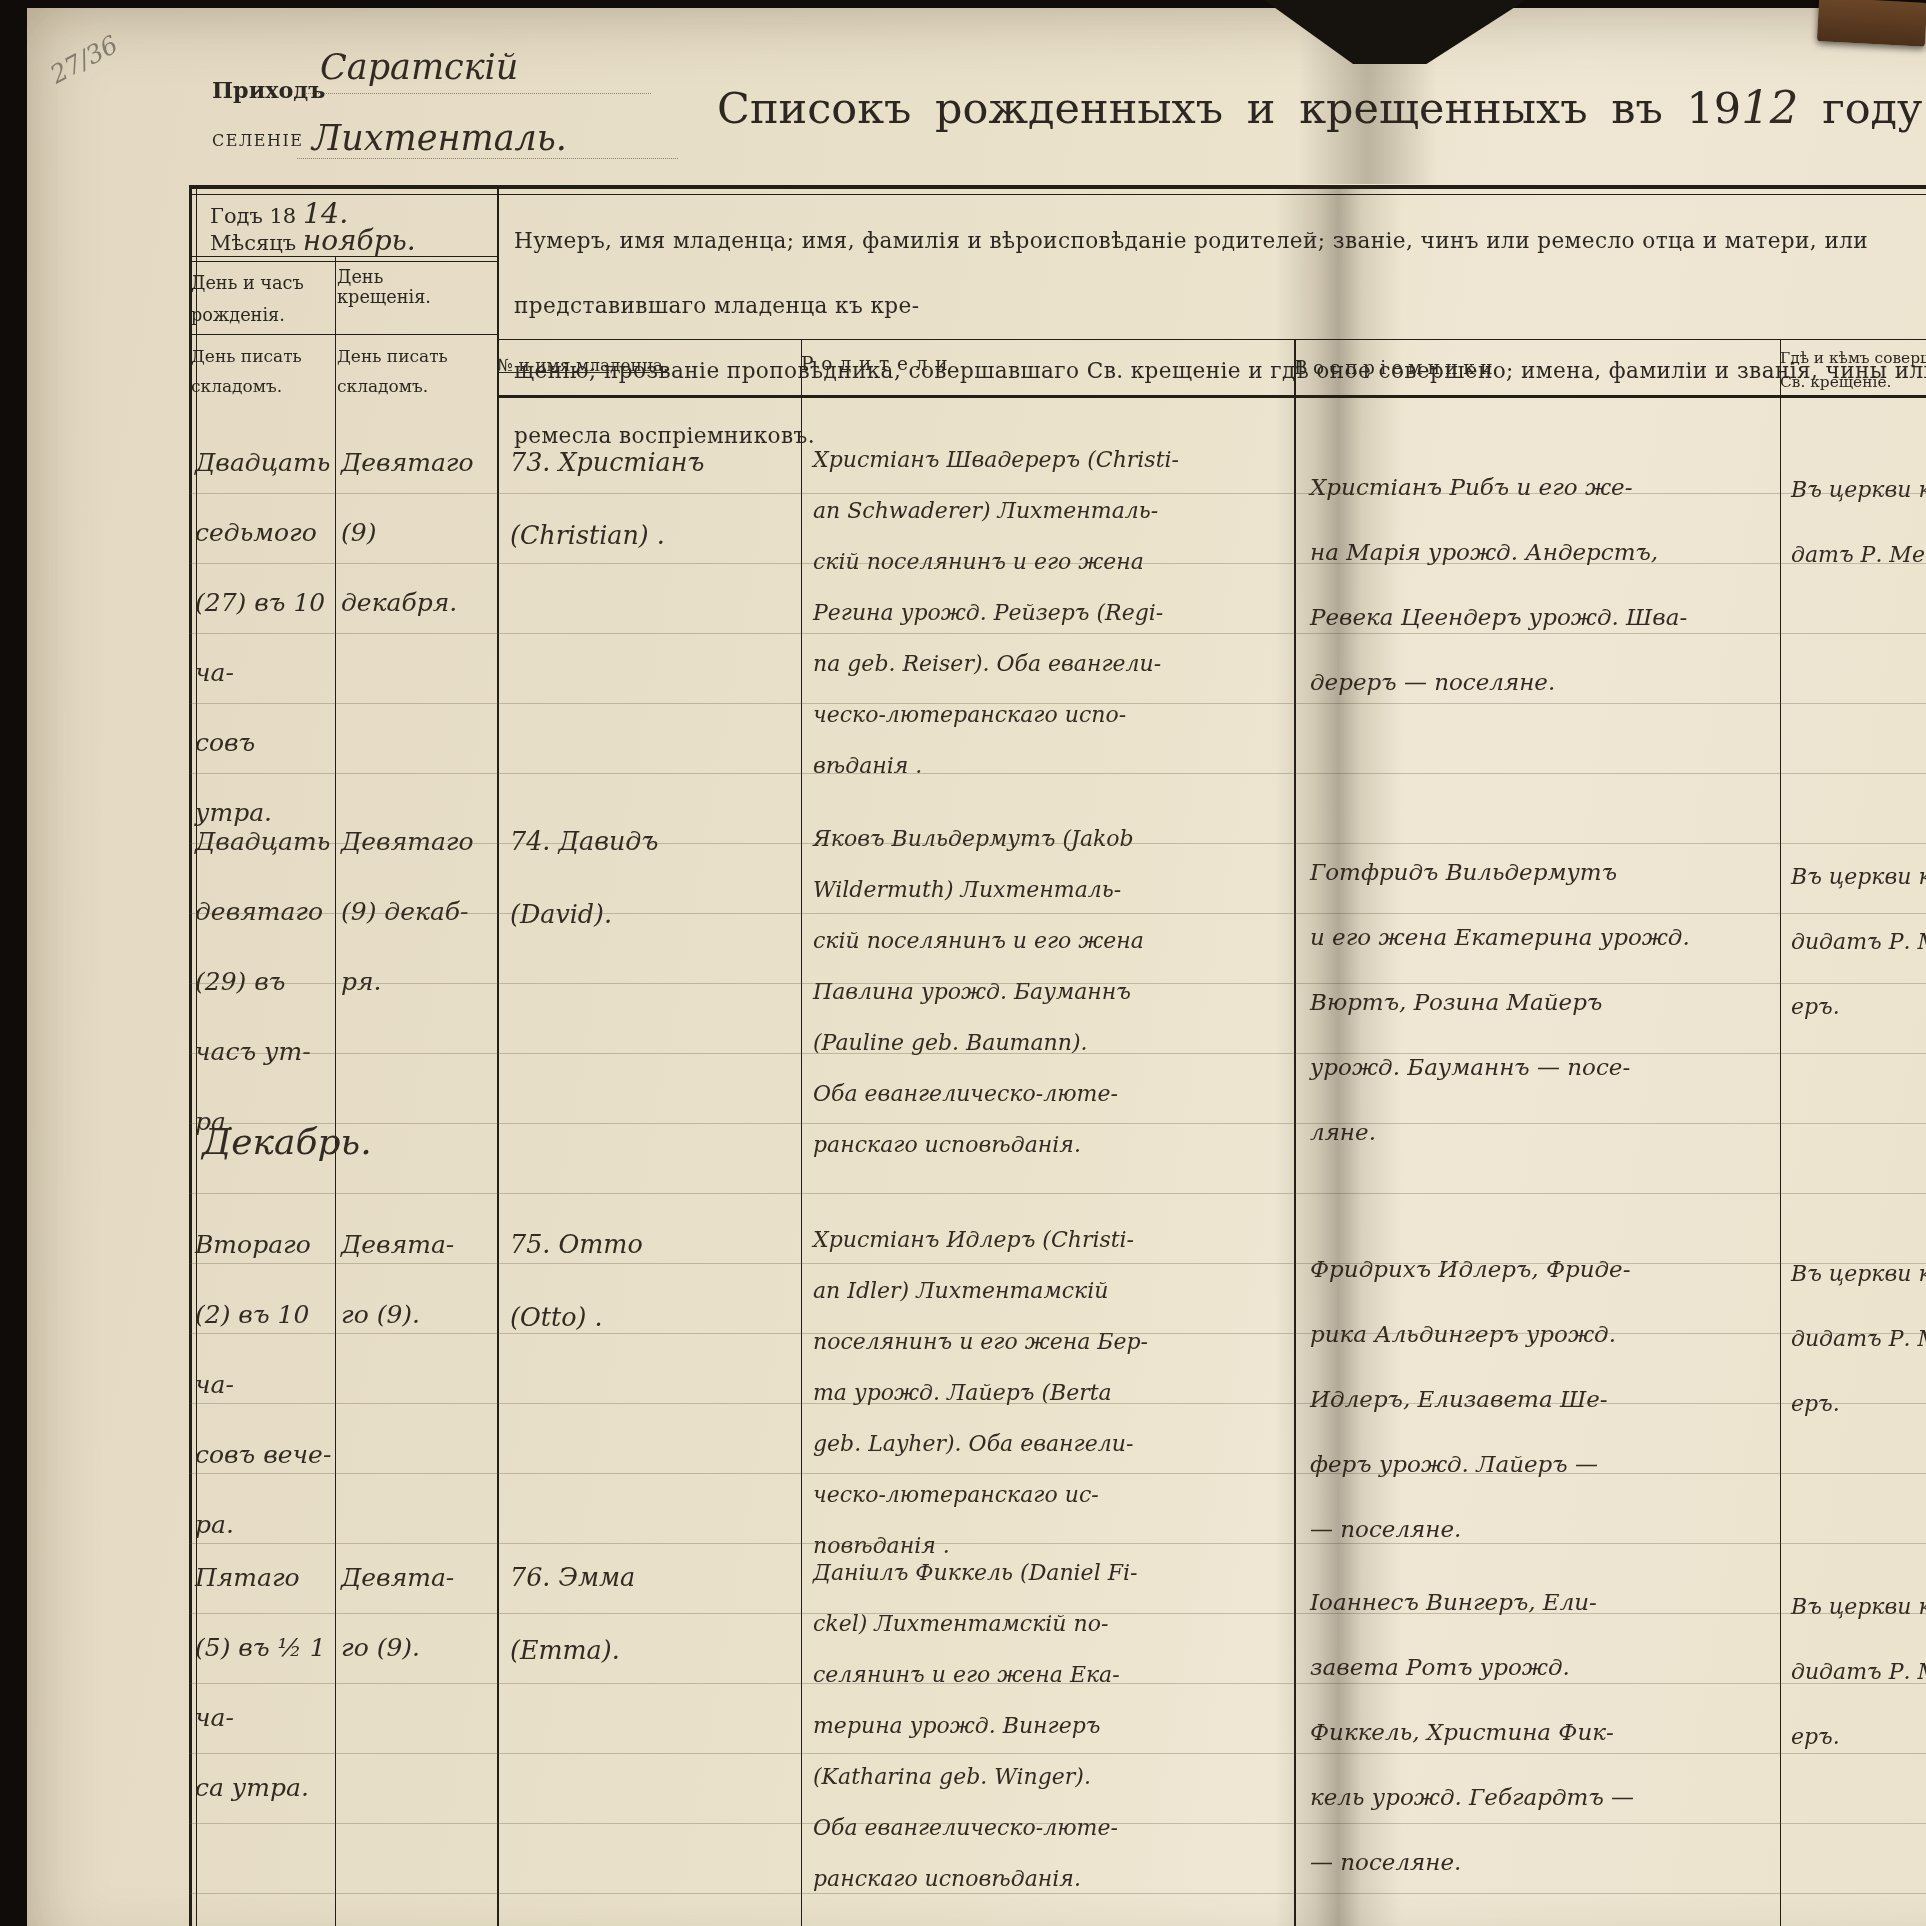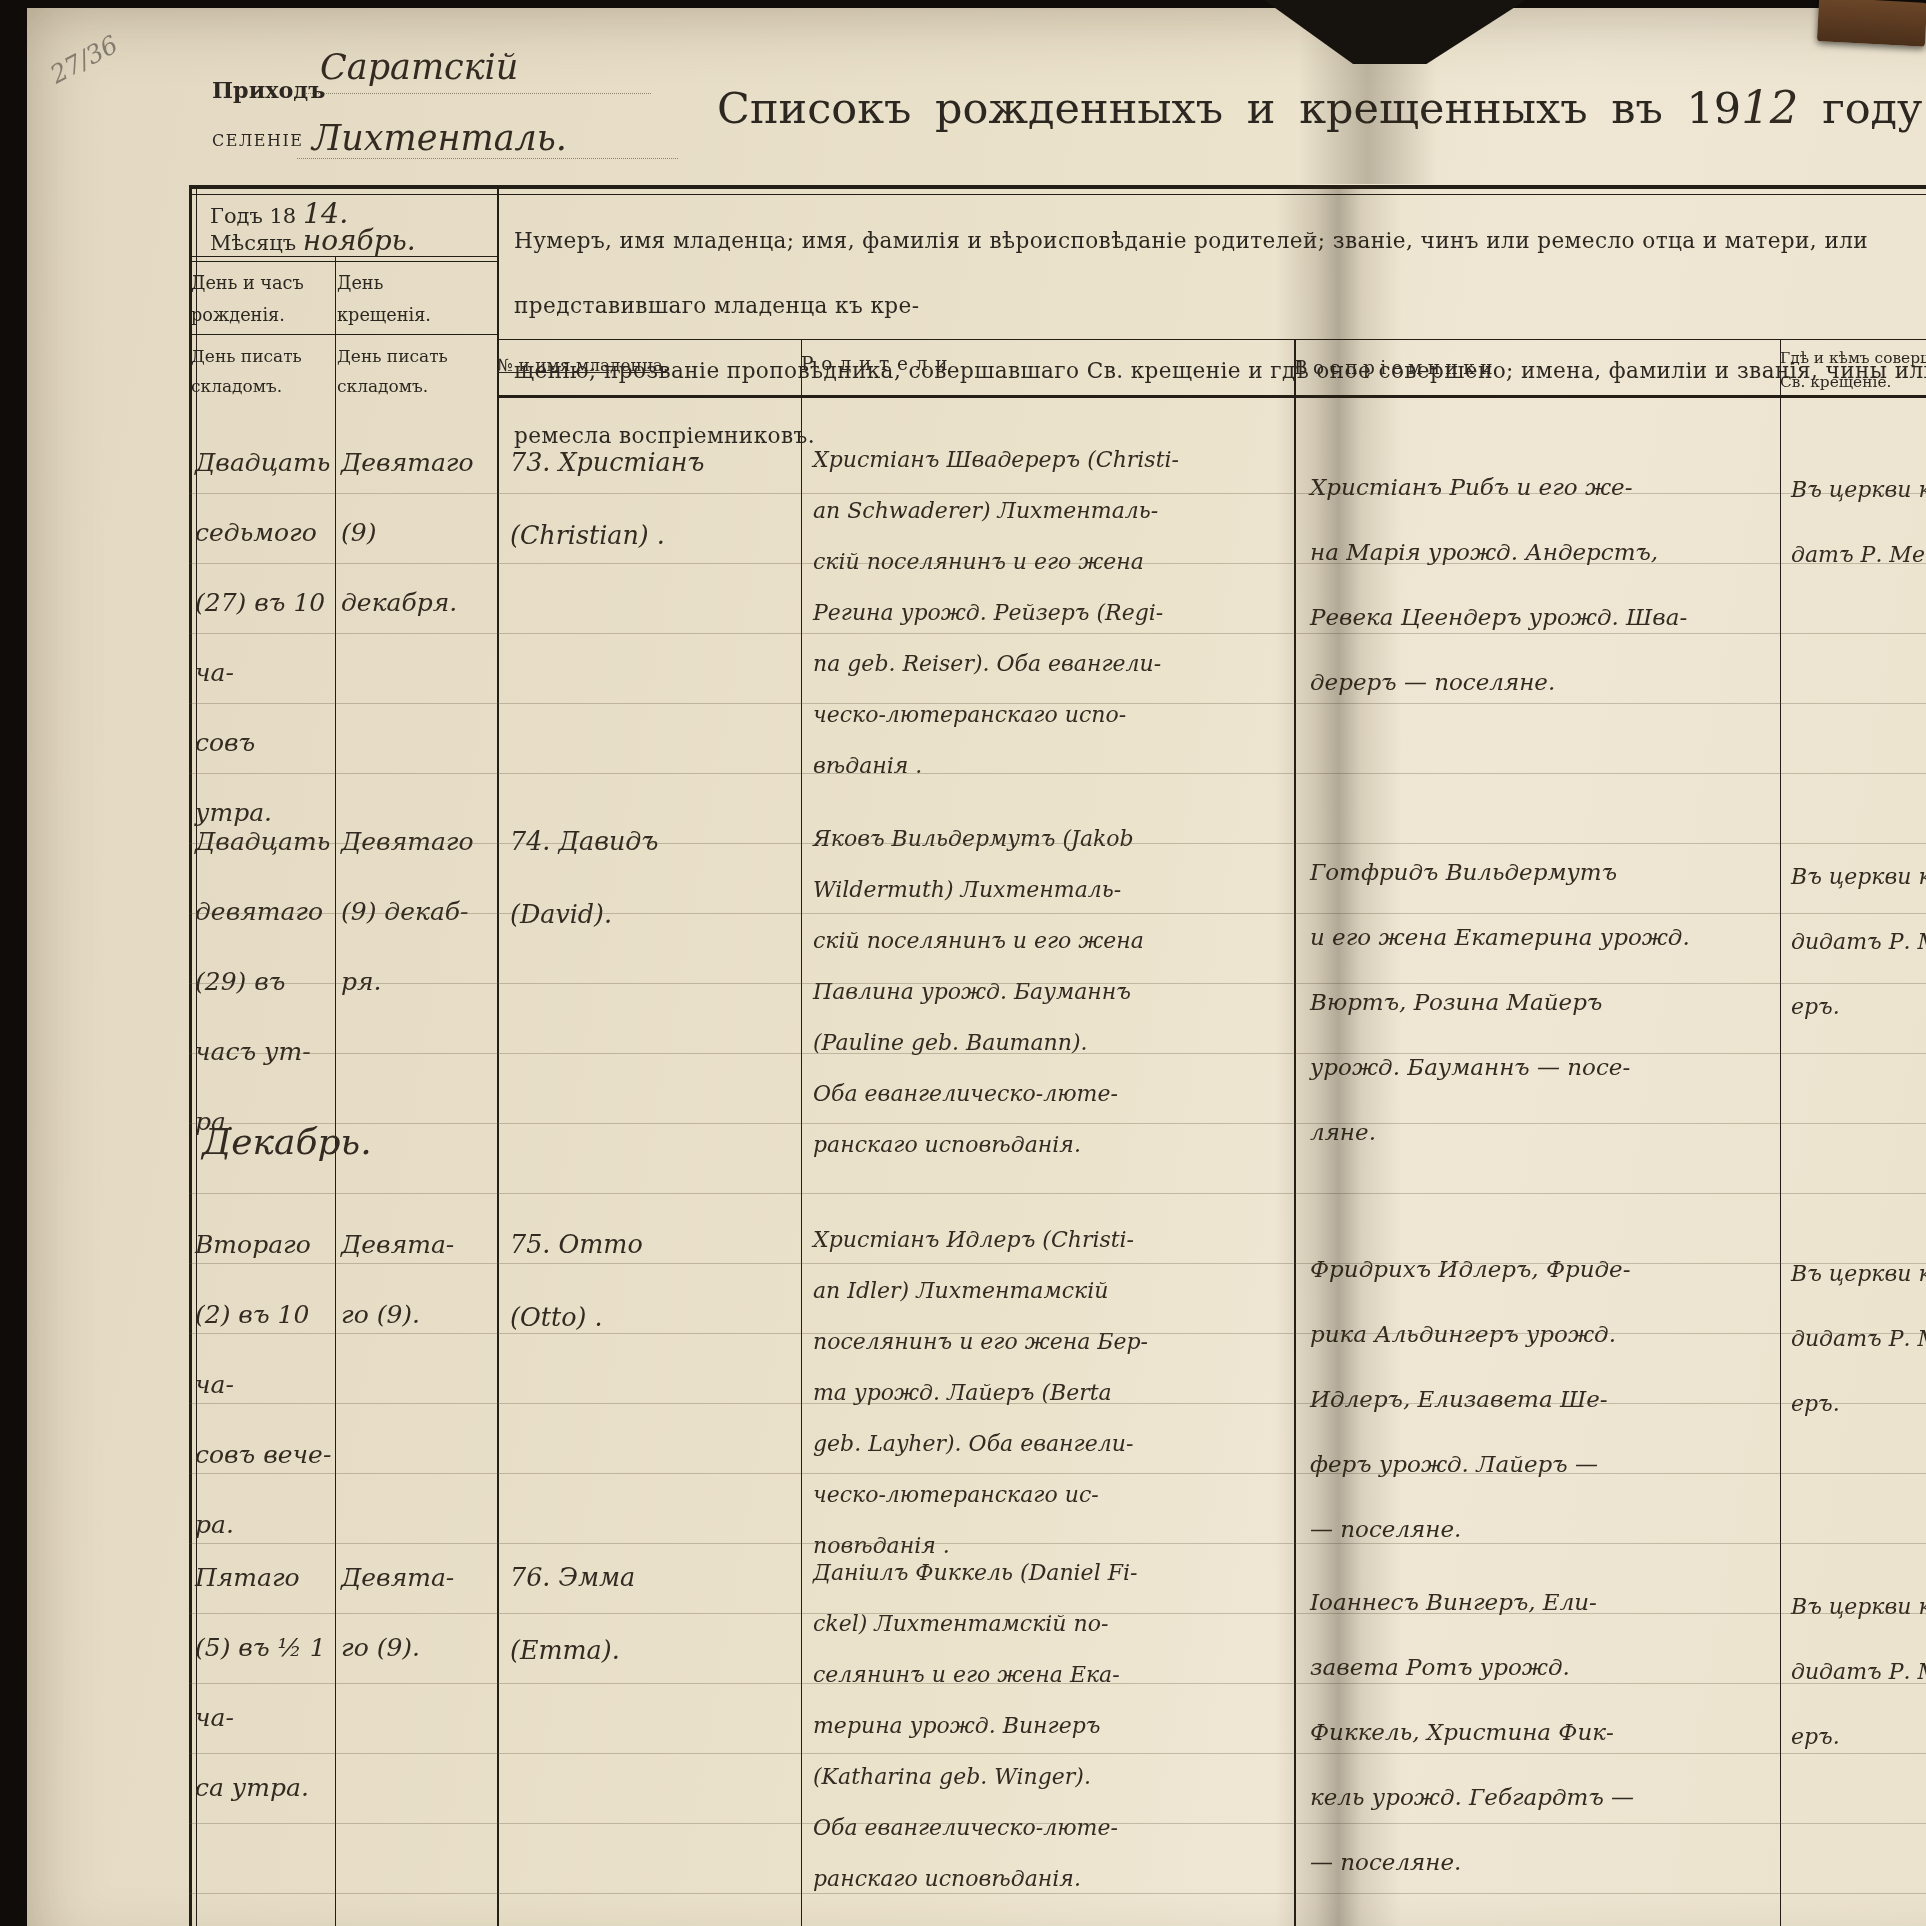--- a/index.html
+++ b/index.html
@@ -70,21 +70,21 @@
         <span>Годъ 18</span>
         <span class="hw" style="position:static;font-size:28.5px;">14.</span>
       </div>
       <div class="pr" style="left:183px;top:216px;font-size:21px;">
         <span>Мѣсяцъ</span>
         <span class="hw" style="position:static;font-size:28px;">ноябрь.</span>
       </div>
 
       <div class="pr pre center" style="left:164px;top:259px;width:143px;font-size:17.7px;line-height:32px;">День и часъ
 рожденія.</div>
-      <div class="pr pre center" style="left:310px;top:259px;width:158px;font-size:17.7px;line-height:32px;">День
+      <div class="pr pre center" style="left:310px;top:259px;width:158px;font-size:17.7px;line-height:20px;">День
 крещенія.</div>
       <div class="pr pre center" style="left:164px;top:333px;width:143px;font-size:17px;line-height:30px;">День писать
 складомъ.</div>
       <div class="pr pre center" style="left:310px;top:333px;width:158px;font-size:17px;line-height:30px;">День писать
 складомъ.</div>
 
       <div class="pr pre" style="left:487px;top:200px;width:1529px;font-size:21.6px;line-height:65px;letter-spacing:0.4px;">Нумеръ, имя младенца; имя, фамилія и вѣроисповѣданіе родителей; званіе, чинъ или ремесло отца и матери, или представившаго младенца къ кре-
 щенію; прозваніе проповѣдника, совершавшаго Св. крещеніе и гдѣ оное совершено; имена, фамиліи и званія, чины или ремесла воспріемниковъ.</div>
 
       <div class="pr center" style="left:470px;top:347px;width:304px;font-size:17px;text-decoration:underline;">№ и имя младенца.</div>

